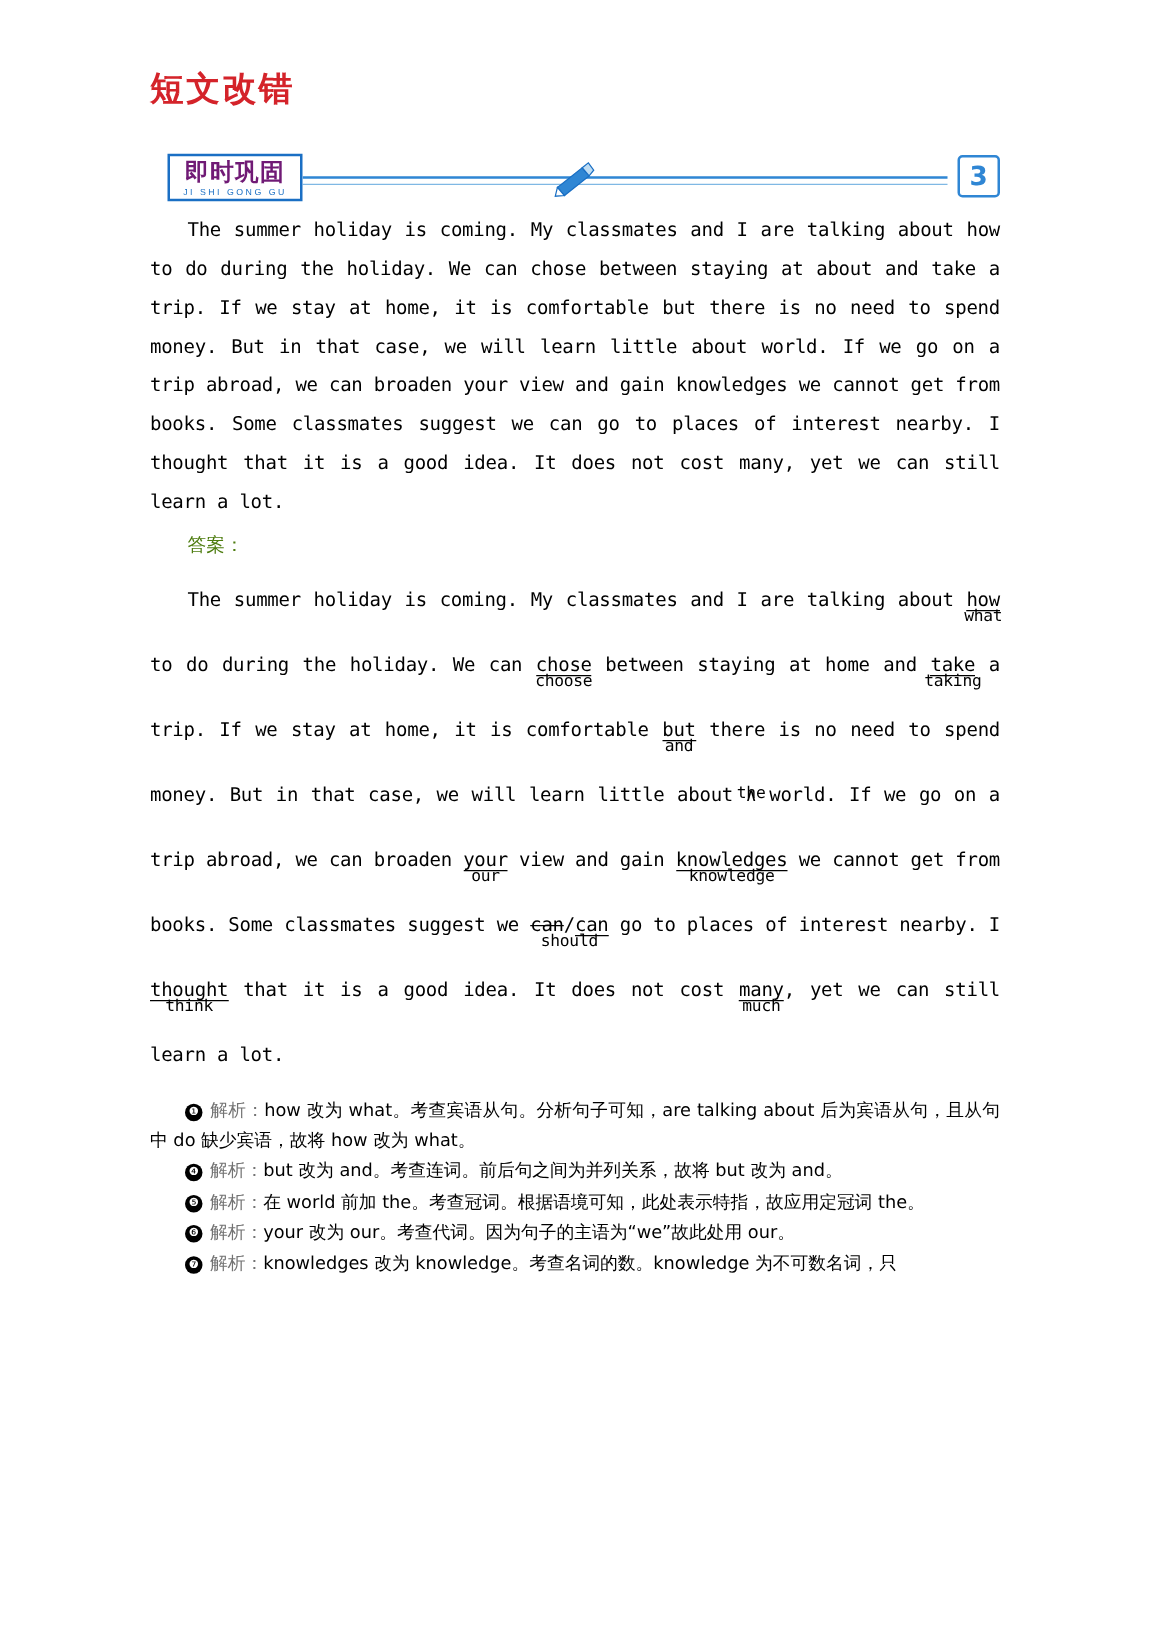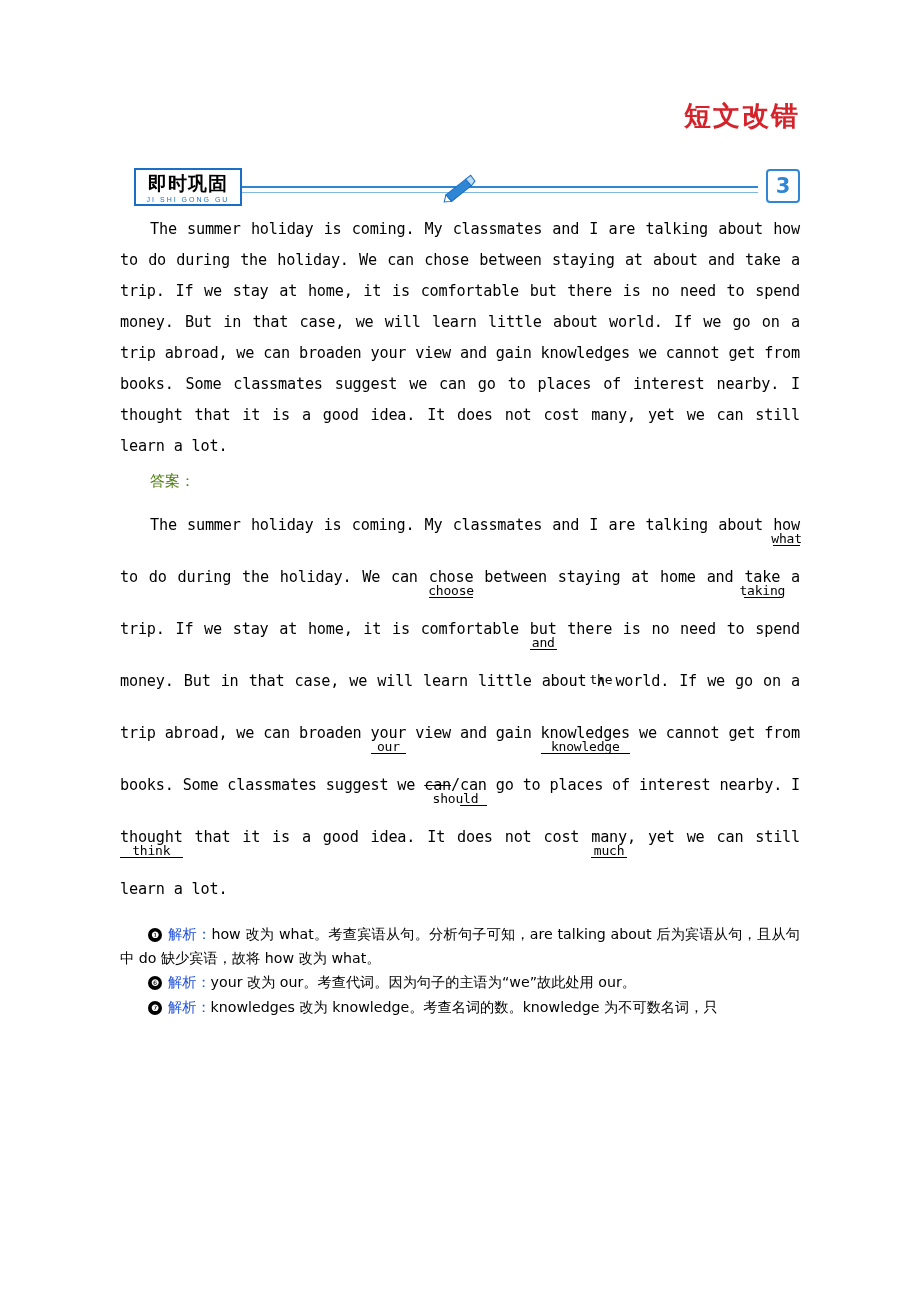--- a/index.html
+++ b/index.html
@@ -17,47 +17,47 @@
   .page {
     position: relative;
     width: 920px;
     height: 1302px;
     box-sizing: border-box;
     padding: 0 120px;
   }
 
   
   .doc-title {
-    text-align: right;
+    text-align: left;
     color: #d4232a;
     font-family: "DejaVu Sans", sans-serif;
     font-weight: bold;
     font-size: 27px;
     letter-spacing: 2px;
-    padding-top: 98px;
+    padding-top: 53px;
   }
 
   
   .banner {
     position: relative;
     margin-top: 34px;
     height: 40px;
   }
   .banner-badge {
     position: absolute;
     left: 14px;
     top: 0px;
     width: 108px;
     height: 38px;
     border: 2px solid #1a6fc4;
     box-sizing: border-box;
     background: #fff;
   }
   .banner-badge .cn {
-    color: #000000;
+    color: #701a75;
     font-family: Liberation Sans, sans-serif;
     font-weight: bold;
     font-size: 19px;
     letter-spacing: 1px;
     text-align: center;
     line-height: 22px;
     padding-top: 3px;
   }
   .banner-badge .py {
     color: #1a6fc4;
@@ -150,21 +150,21 @@
   
   .fix {
     display: inline-block;
     position: relative;
     line-height: 16px;
     vertical-align: baseline;
   }
   .fix > .w {
     display: inline-block;
     border-bottom: 1px solid #000;
-    padding-bottom: 12px;
+    padding-bottom: 0px;
   }
   .fix > .w.strike {
     border-bottom: none;
     text-decoration: line-through;
   }
   .fix > .sub {
     position: absolute;
     left: 50%;
     transform: translateX(-50%);
     top: 15px;
@@ -209,21 +209,21 @@
     color: #fff;
     font-family: "DejaVu Sans", sans-serif;
     font-size: 9px;
     line-height: 14px;
     text-align: center;
     vertical-align: 1px;
     margin-right: 6px;
     text-indent: 0;
   }
   .exp-key {
-    color: #1d4ed8;
+    color: #737373;
   }
 </style>
 </head>
 <body>
 
 <div class="page">
 
   <div class="doc-title">短文改错</div>
 
   <div class="banner">
@@ -257,17 +257,19 @@
   </div>
 
   <div class="answer-label">答案：</div>
 
   <div class="corrected">
     <span class="indent"></span><span>The summer holiday is coming. My classmates and I are talking about </span><span class="fix"><span class="w">how</span><span class="sub">what</span></span><span> to do during the holiday. We can </span><span class="fix"><span class="w">chose</span><span class="sub">choose</span></span><span> between staying at home and </span><span class="fix"><span class="w">take</span><span class="sub">taking</span></span><span> a trip. If we stay at home, it is comfortable </span><span class="fix"><span class="w">but</span><span class="sub">and</span></span><span> there is no need to spend money. But in that case, we will learn little about </span><span class="caret">∧<span class="sub">the</span></span><span> world. If we go on a trip abroad, we can broaden </span><span class="fix"><span class="w">your</span><span class="sub">our</span></span><span> view and gain </span><span class="fix"><span class="w">knowledges</span><span class="sub">knowledge</span></span><span> we cannot get from books. Some classmates suggest we </span><span class="fix"><span class="w strike">can</span><span>/</span><span class="w">can</span><span class="sub">should</span></span><span> go to places of interest nearby. I </span><span class="fix"><span class="w">thought</span><span class="sub">think</span></span><span> that it is a good idea. It does not cost </span><span class="fix"><span class="w">many</span><span class="sub">much</span></span><span>, yet we can still learn a lot.</span>
   </div>
 
   <div class="explanations">
     <div class="exp-item"><span class="bullet">❶</span><span class="exp-key">解析：</span><span>how 改为 what。考查宾语从句。分析句子可知，are talking about 后为宾语从句，且从句中 do 缺少宾语，故将 how 改为 what。</span></div>
+    <div class="exp-item"><span class="bullet">❹</span><span class="exp-key">解析：</span><span>but 改为 and。考查连词。前后句之间为并列关系，故将 but 改为 and。</span></div>
+    <div class="exp-item"><span class="bullet">❺</span><span class="exp-key">解析：</span><span>在 world 前加 the。考查冠词。根据语境可知，此处表示特指，故应用定冠词 the。</span></div>
     <div class="exp-item"><span class="bullet">❻</span><span class="exp-key">解析：</span><span>your 改为 our。考查代词。因为句子的主语为“we”故此处用 our。</span></div>
     <div class="exp-item"><span class="bullet">❼</span><span class="exp-key">解析：</span><span>knowledges 改为 knowledge。考查名词的数。knowledge 为不可数名词，只</span></div>
   </div>
 
 </div>
 
 </body></html>

